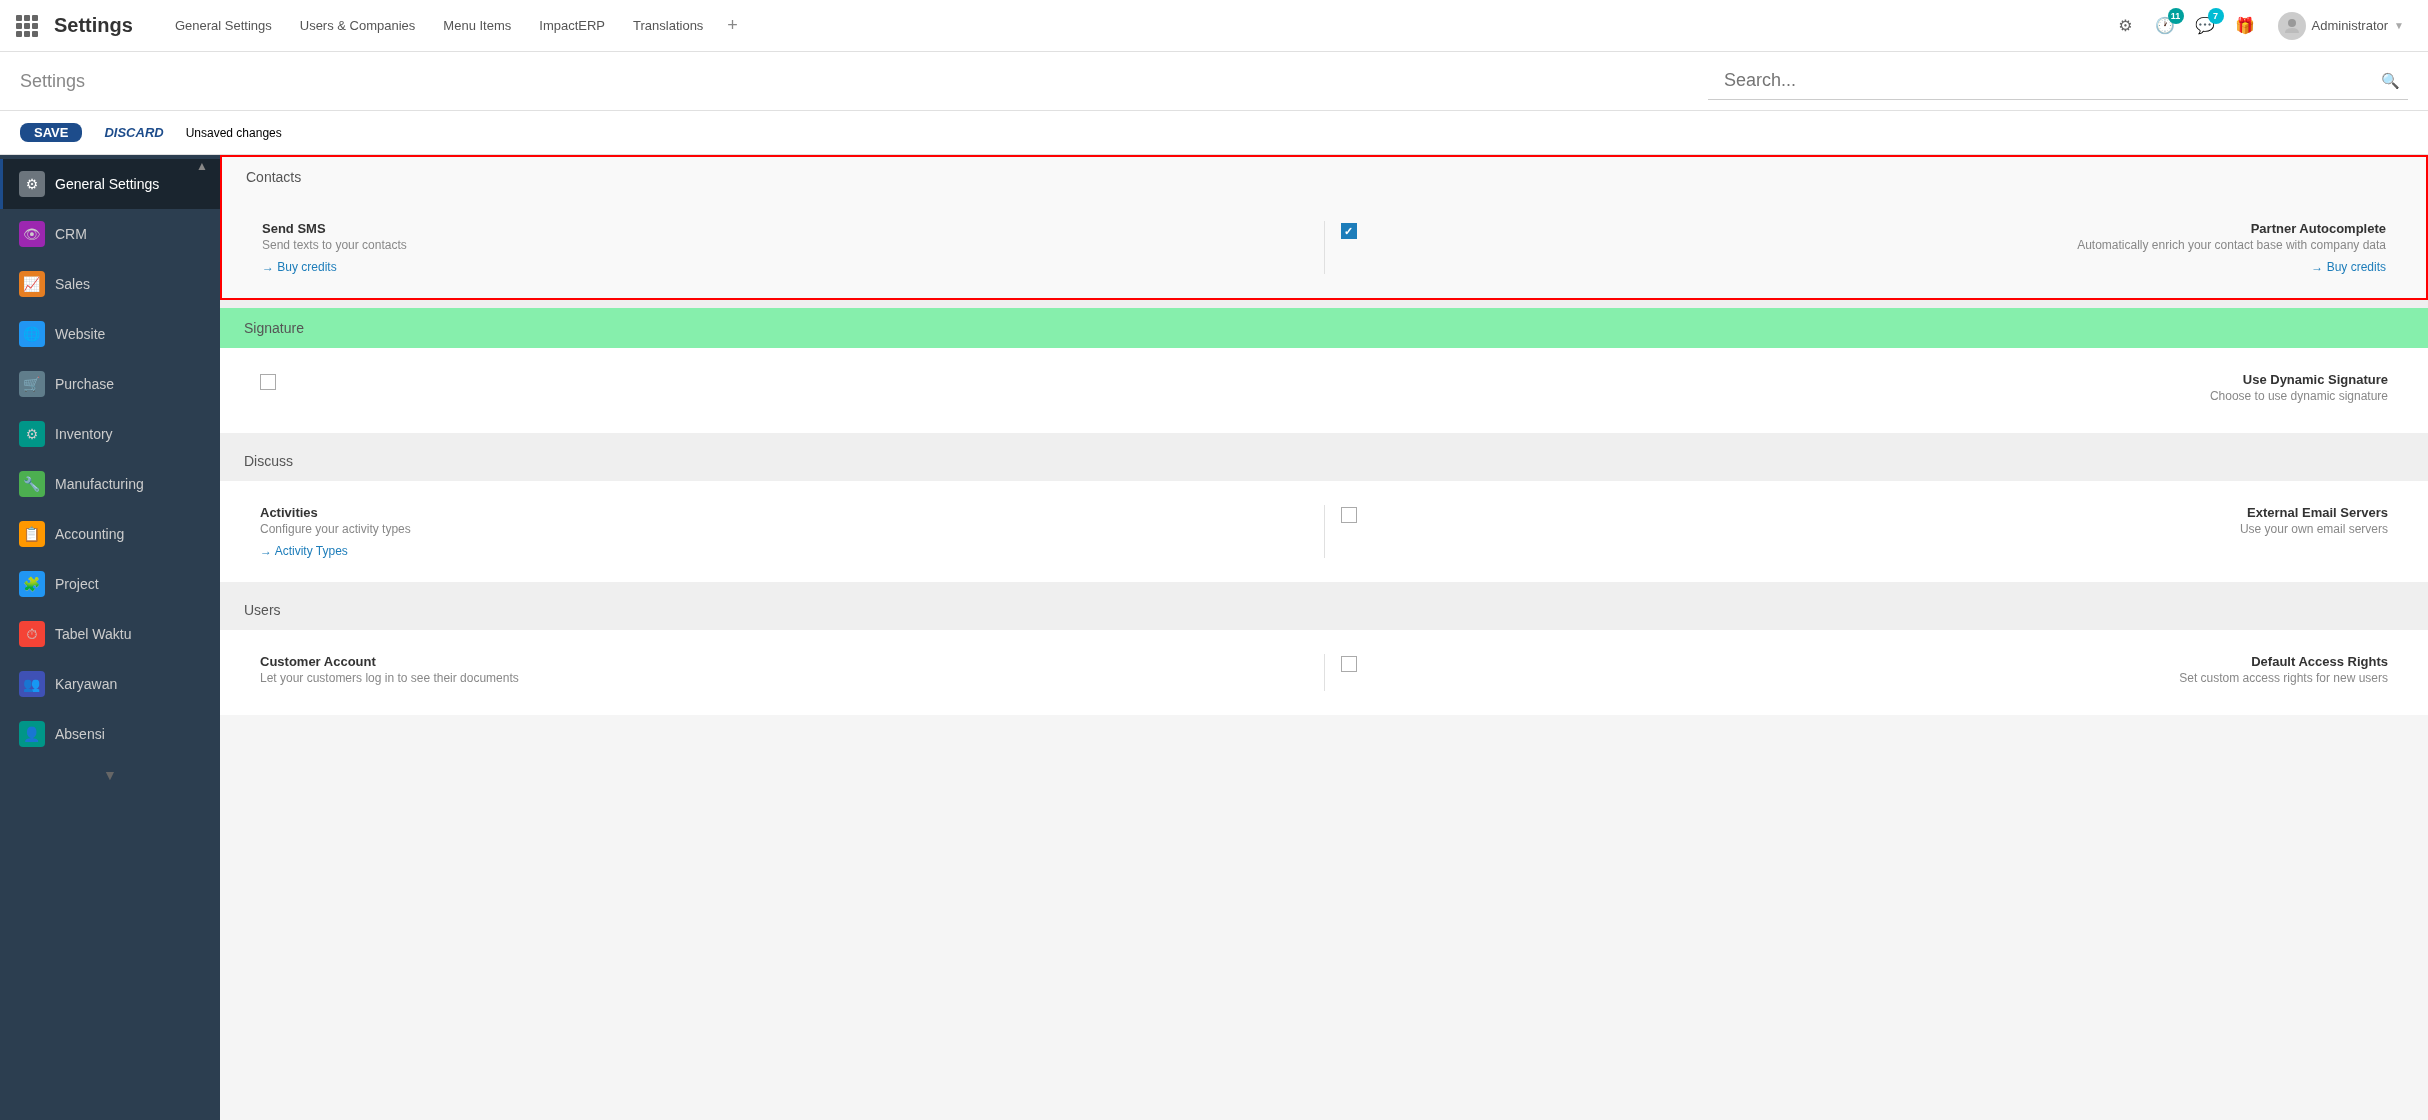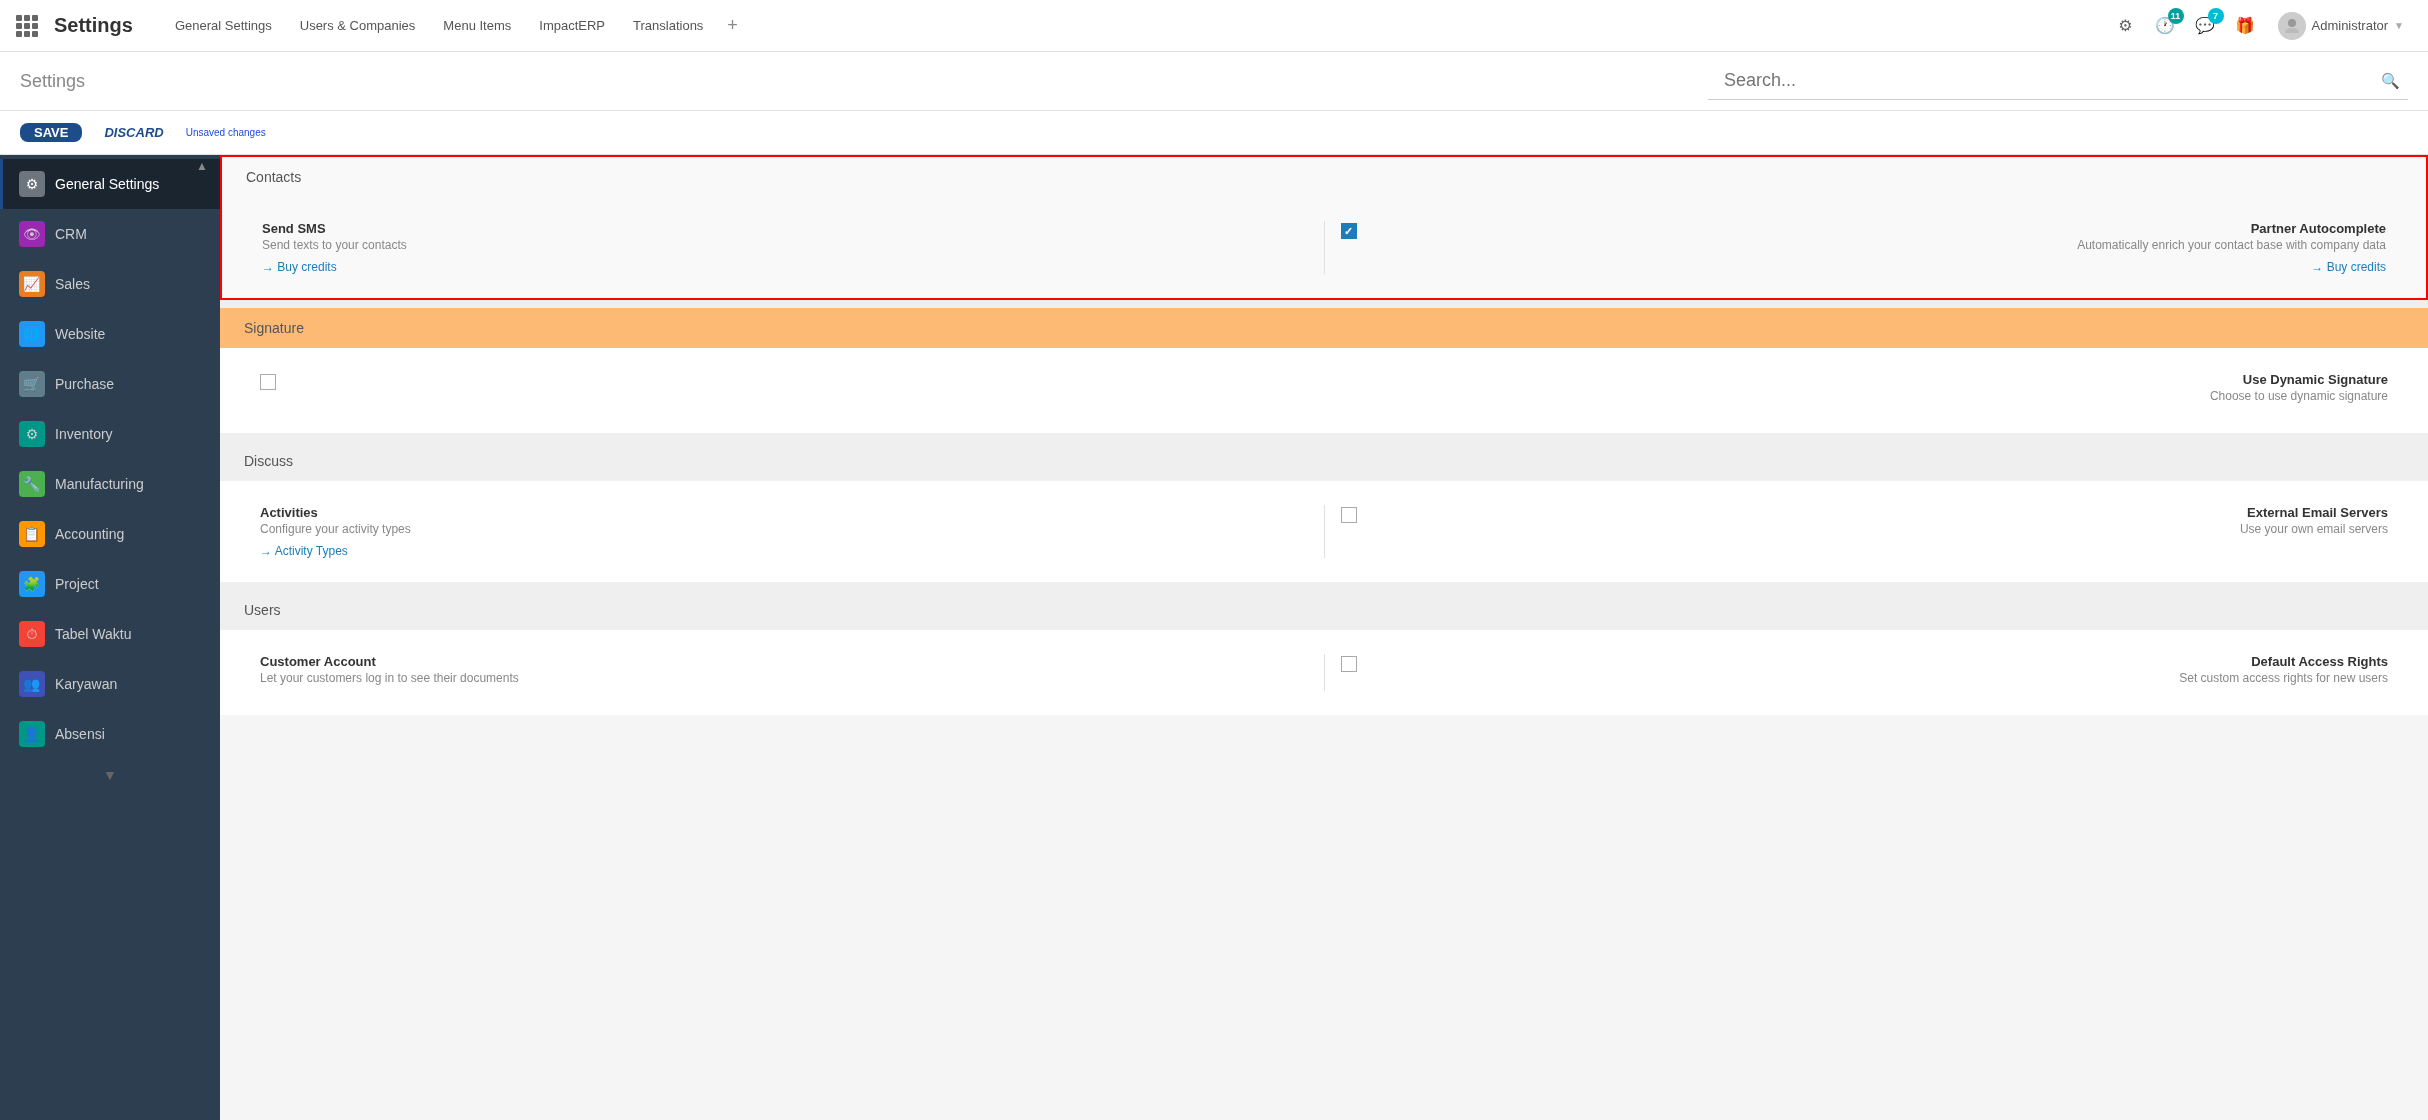--- a/index.html
+++ b/index.html
@@ -160,22 +160,22 @@
       background: transparent;
       color: #1d4c8b;
       border: none;
       padding: 6px 14px;
       font-size: 13px;
       font-weight: bold;
       cursor: pointer;
       font-style: italic;
     }
     .unsaved-label {
-      color: #1d4ed8;
-      font-size: 10px;
+      color: #000000;
+      font-size: 12px;
       text-align: right;
     }
 
     
     .main-layout {
       display: flex;
       height: calc(100vh - 52px - 52px - 44px);
       overflow: hidden;
     }
 
@@ -467,21 +467,21 @@
               <div class="settings-col-desc">Automatically enrich your contact base with company data</div>
               <a class="settings-link">→ Buy credits</a>
             </div>
           </div>
         </div>
       </div>
     </div>
 
     <div style="background:#efefef; height:8px;"></div>
     <div class="signature-section">
-      <div class="section-header" style="background:#fdba74;">Signature</div>
+      <div class="section-header" style="background:#86efac;">Signature</div>
       <div class="section-body">
         <div class="settings-row">
           <div class="settings-col" style="border-right:none;">
             <div class="checkbox-custom"></div>
             <div class="settings-col-content">
               <div class="settings-col-title">Use Dynamic Signature</div>
               <div class="settings-col-desc">Choose to use dynamic signature</div>
             </div>
           </div>
         </div>

